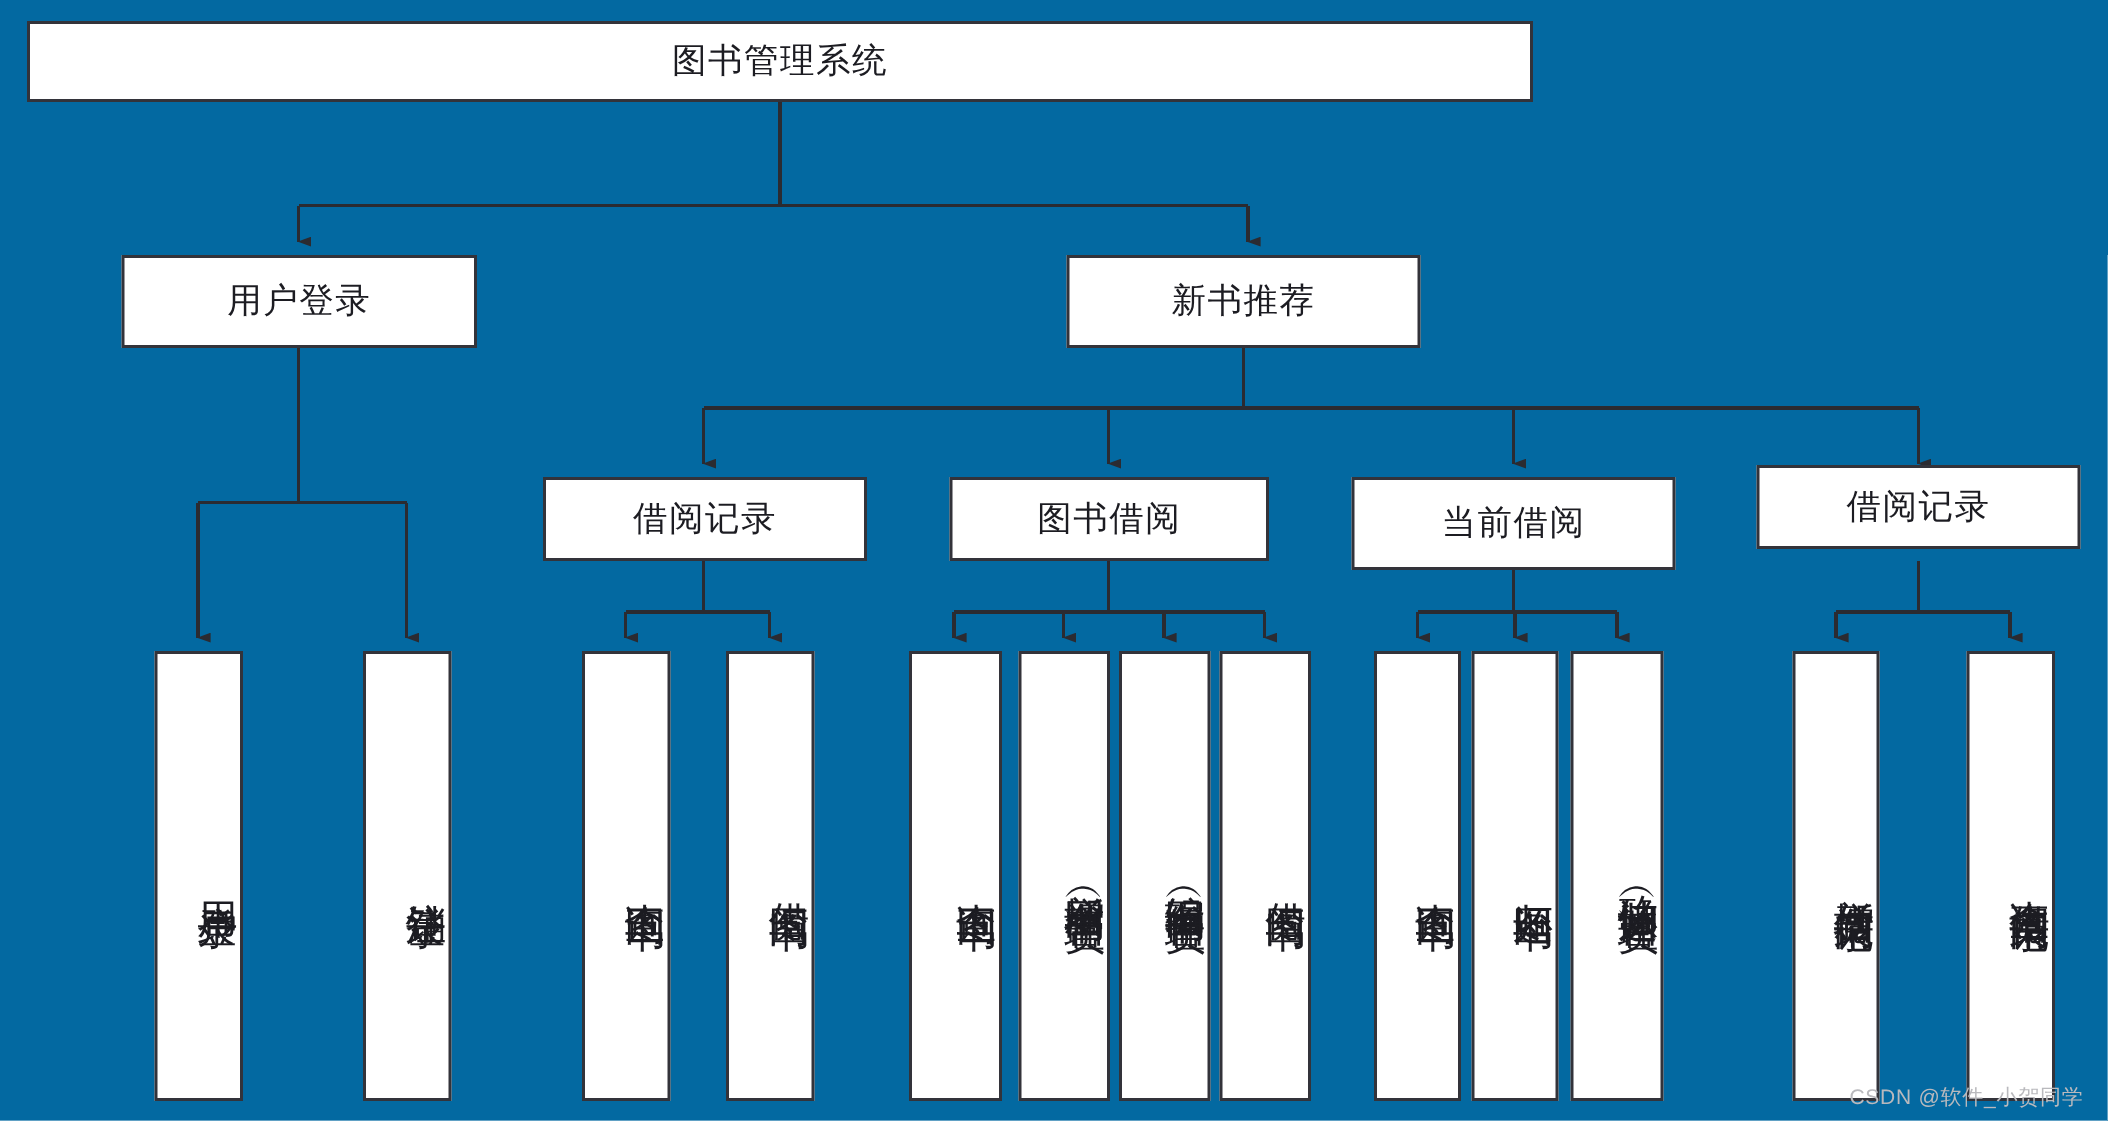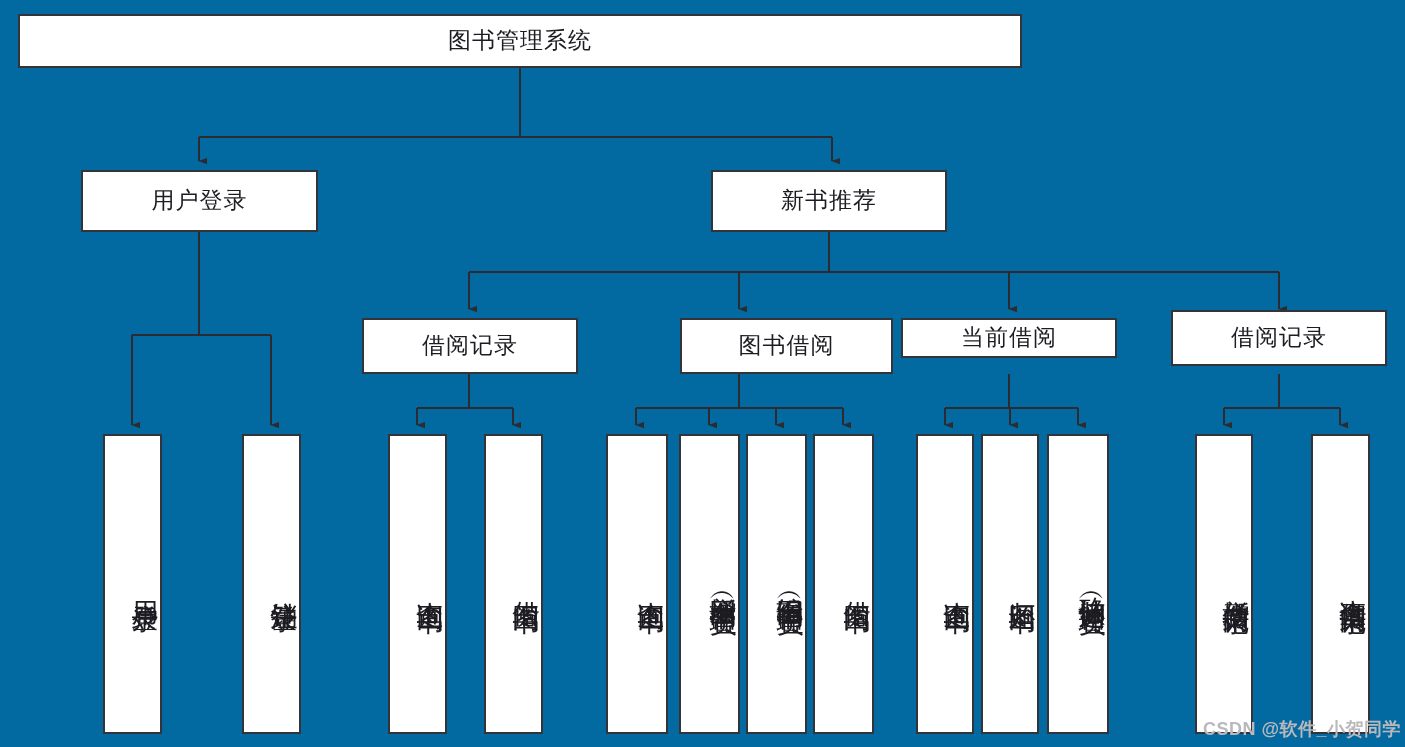--- a/index.html
+++ b/index.html
@@ -54,28 +54,27 @@
     justify-content: center;
   }
   .node.vert .vlabel {
     writing-mode: vertical-rl;
     text-orientation: upright;
     display: block;
     white-space: nowrap;
   }
   .watermark {
     position: absolute;
-    right: 4px;
+    right: 16px;
     bottom: 6px;
-    font-size: 18px;
+    font-size: 14px;
     color: #b9b9bd;
     letter-spacing: 0.5px;
     white-space: nowrap;
     user-select: none;
-    font-weight: bold;
   }
 </style>
 </head>
 <body>
 
 <div id="diagram-root">
 
   <svg class="edges" viewBox="0 0 1405 747" xmlns="http://www.w3.org/2000/svg">
     <defs>
       <marker id="arrowhead" markerWidth="7" markerHeight="9" refX="3.2" refY="8.4" orient="auto" markerUnits="userSpaceOnUse">
@@ -133,24 +132,24 @@
   <div class="node horiz" style="left:81px; top:170px; width:237px; height:62px;">
     <span>用户登录</span>
   </div>
   <div class="node horiz" style="left:711px; top:170px; width:236px; height:62px;">
     <span>新书推荐</span>
   </div>
 
   <div class="node horiz" style="left:362px; top:318px; width:216px; height:56px;">
     <span>借阅记录</span>
   </div>
-  <div class="node horiz" style="left:633px; top:318px; width:213px; height:56px;margin-left:47px;">
+  <div class="node horiz" style="left:633px; top:318px; width:213px; height:56px;">
     <span>图书借阅</span>
   </div>
-  <div class="node horiz" style="left:901px; top:318px; width:216px; height:40px;">
+  <div class="node horiz" style="left:901px; top:318px; width:216px; height:62px;">
     <span>当前借阅</span>
   </div>
   <div class="node horiz" style="left:1171px; top:310px; width:216px; height:56px;">
     <span>借阅记录</span>
   </div>
 
   <div class="node vert" style="left:103px; top:434px; width:59px; height:300px;">
     <span class="vlabel">用户登录</span>
   </div>
   <div class="node vert" style="left:242px; top:434px; width:59px; height:300px;">

